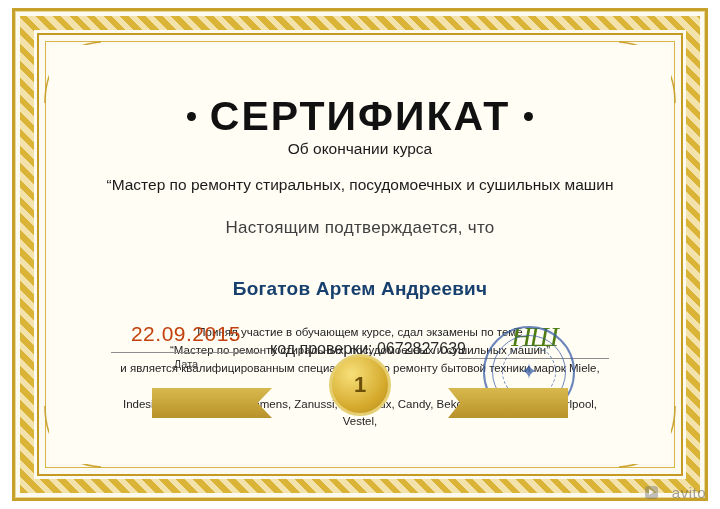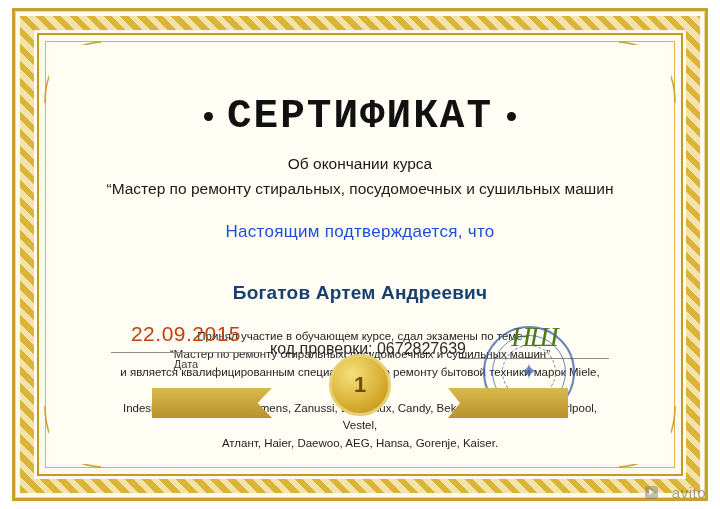--- a/index.html
+++ b/index.html
@@ -97,41 +97,40 @@
     height: 9px;
     background: #111;
     border-radius: 50%;
     display: inline-block;
   }
   .title {
     font-size: 41px;
     font-weight: bold;
     letter-spacing: 2px;
     color: #111;
-    font-family: Liberation Mono, monospace;
+    font-family: Liberation Sans, sans-serif;
     white-space: nowrap;
   }
 
   .subtitle {
-    margin-top: 16px;
     font-size: 15.5px;
     color: #1a1a1a;
   }
   .course-name {
-    margin-top: 6px;
+    margin-top: 17px;
     font-size: 15.5px;
     color: #1a1a1a;
     padding: 0 40px;
     line-height: 1.25;
   }
 
   .hereby {
     margin-top: 24px;
     font-size: 17px;
-    color: #1d4ed8;
+    color: #404040;
     letter-spacing: .3px;
   }
 
   .recipient {
     margin-top: 40px;
     font-size: 19px;
     font-weight: bold;
     color: #17406e;
     letter-spacing: .2px;
   }
@@ -369,21 +368,20 @@
 
         <div class="hereby">Настоящим подтверждается, что</div>
 
         <div class="recipient">Богатов Артем Андреевич</div>
 
         <div class="body-text">
           <div>Принял участие в обучающем курсе, сдал экзамены по теме</div>
           <div>“Мастер по ремонту стиральных, посудомоечных и сушильных машин”</div>
           <div>и является квалифицированным специалистом по ремонту бытовой техники марок Miele, Ardo,</div>
           <div>Indesit, Ariston, Bosch, Siemens, Zanussi, Electrolux, Candy, Beko, Samsung, LG, Whirlpool, Vestel,</div>
-          <div>Атлант, Haier, Daewoo, AEG, Hansa, Gorenje, Kaiser.</div>
         </div>
 
         <div class="footer">
           <div class="date-block">
             <div class="date-value">22.09.2015</div>
             <div class="line"></div>
             <div class="line-label">Дата</div>
           </div>
 
           <div class="verify">код проверки: 0672827639</div>

